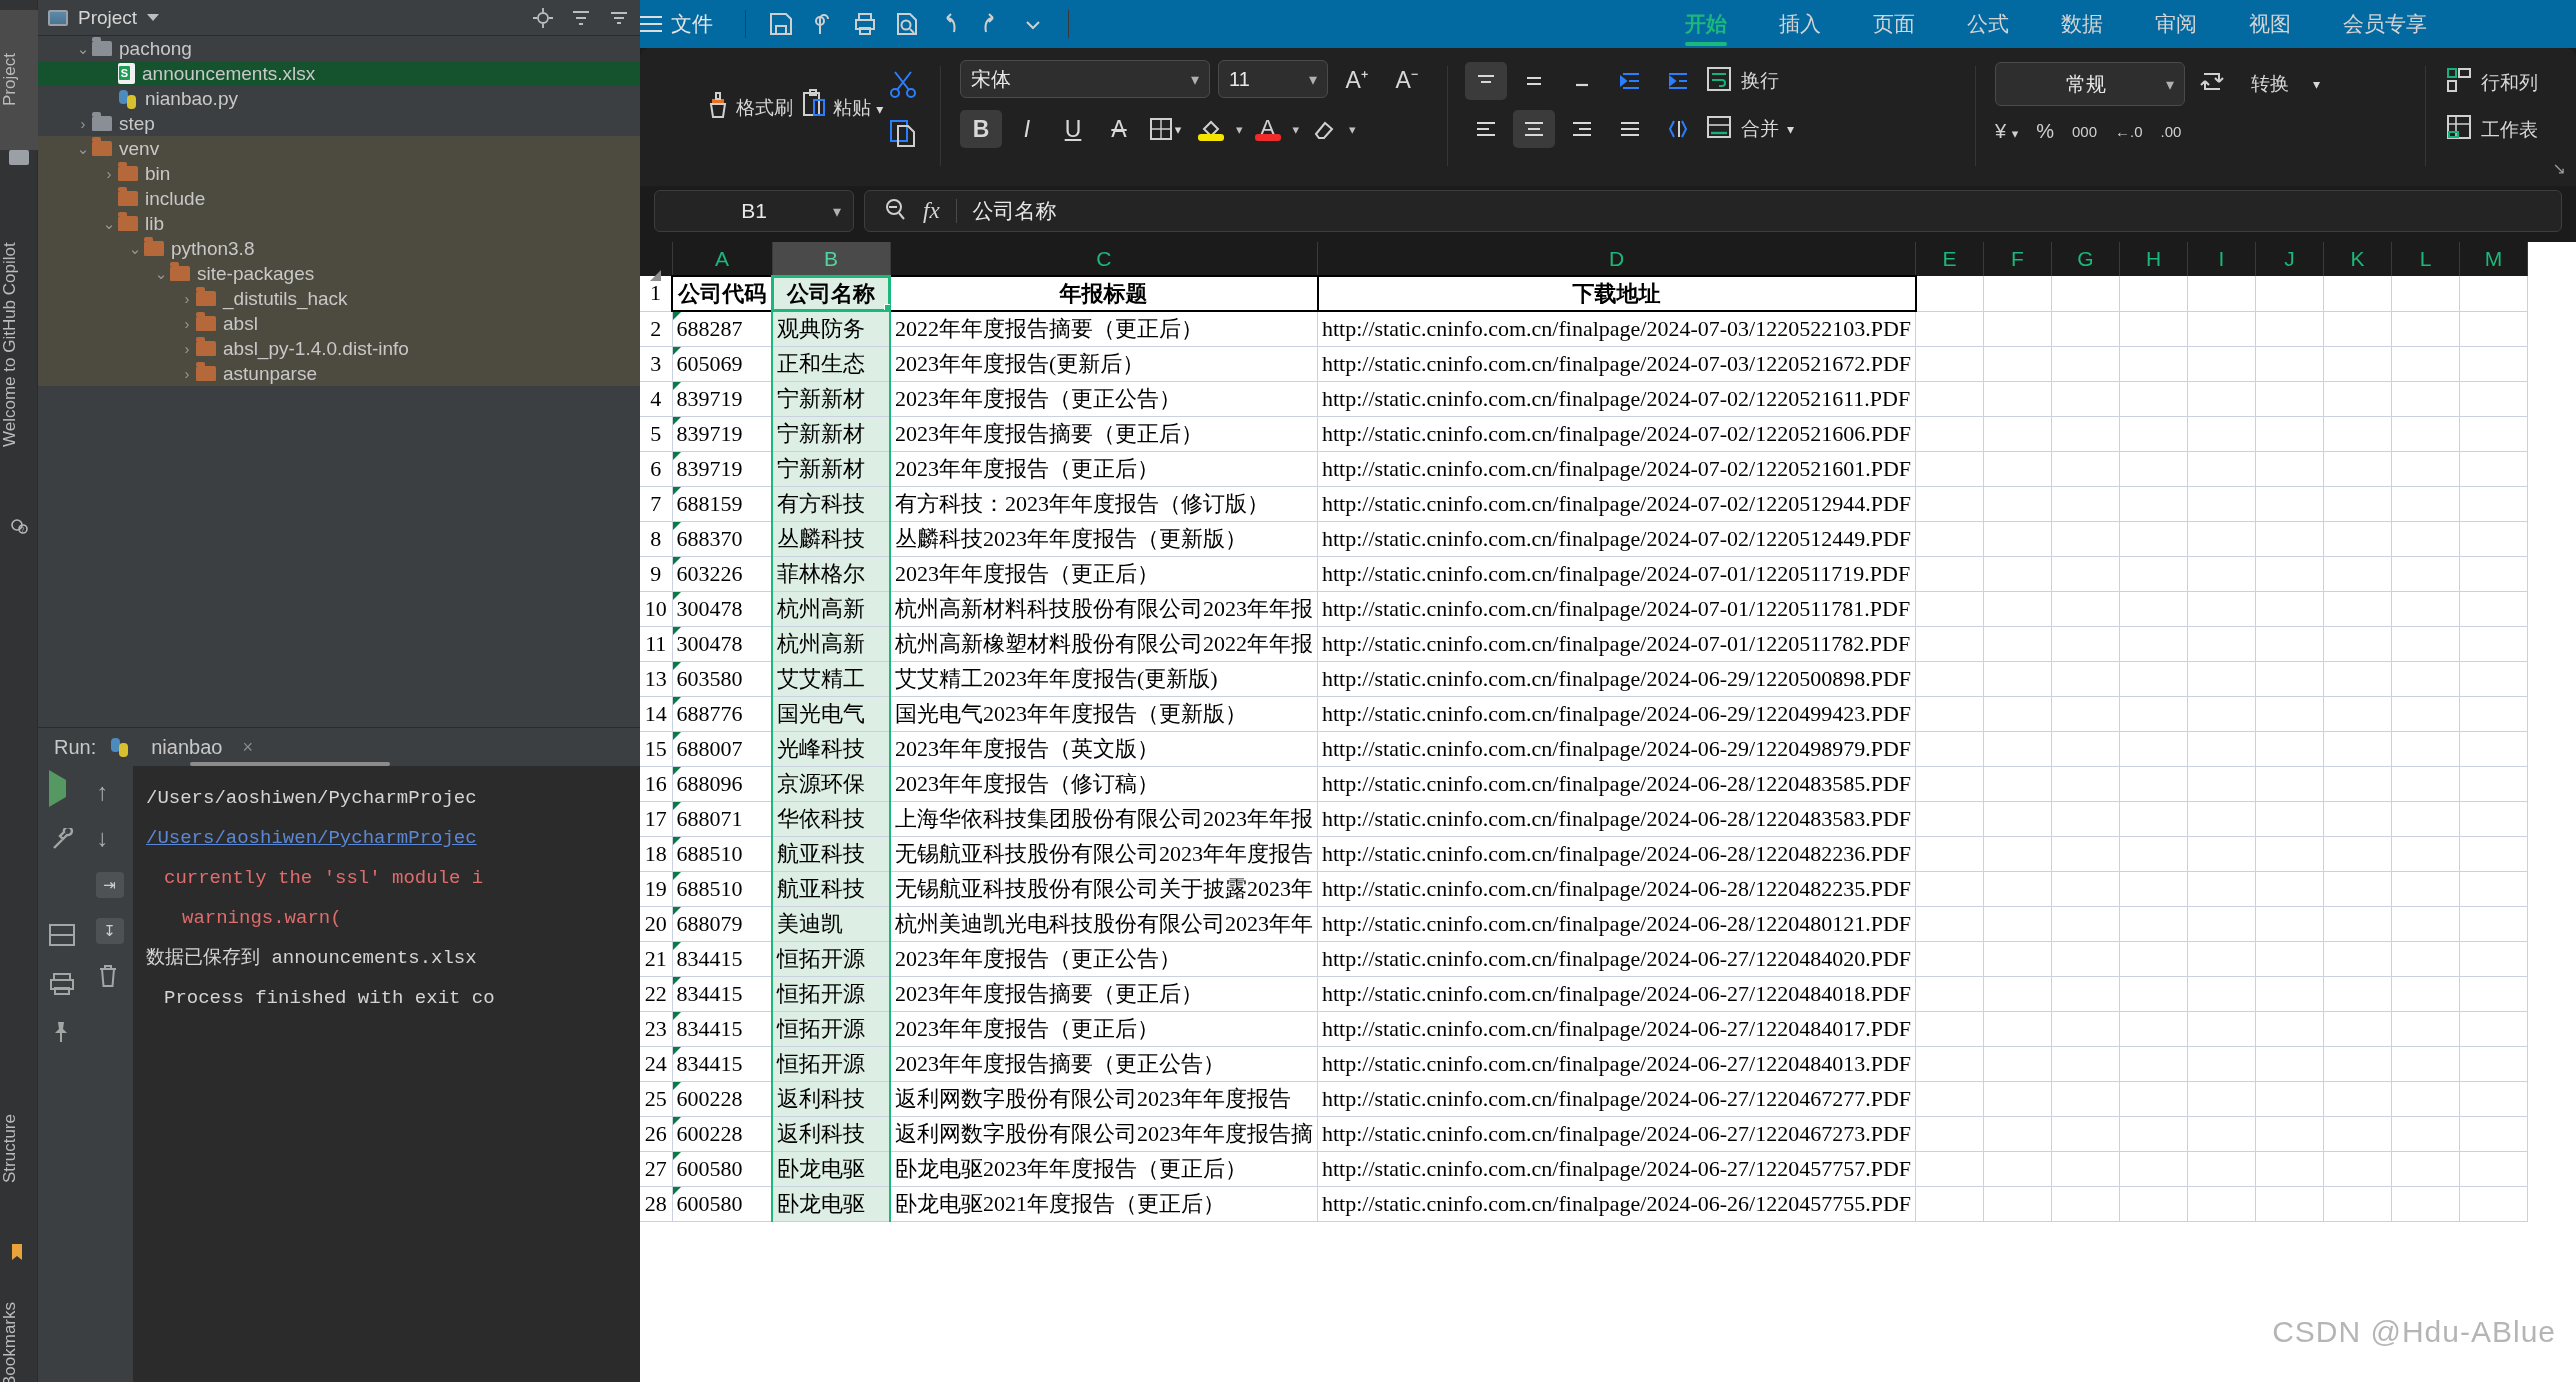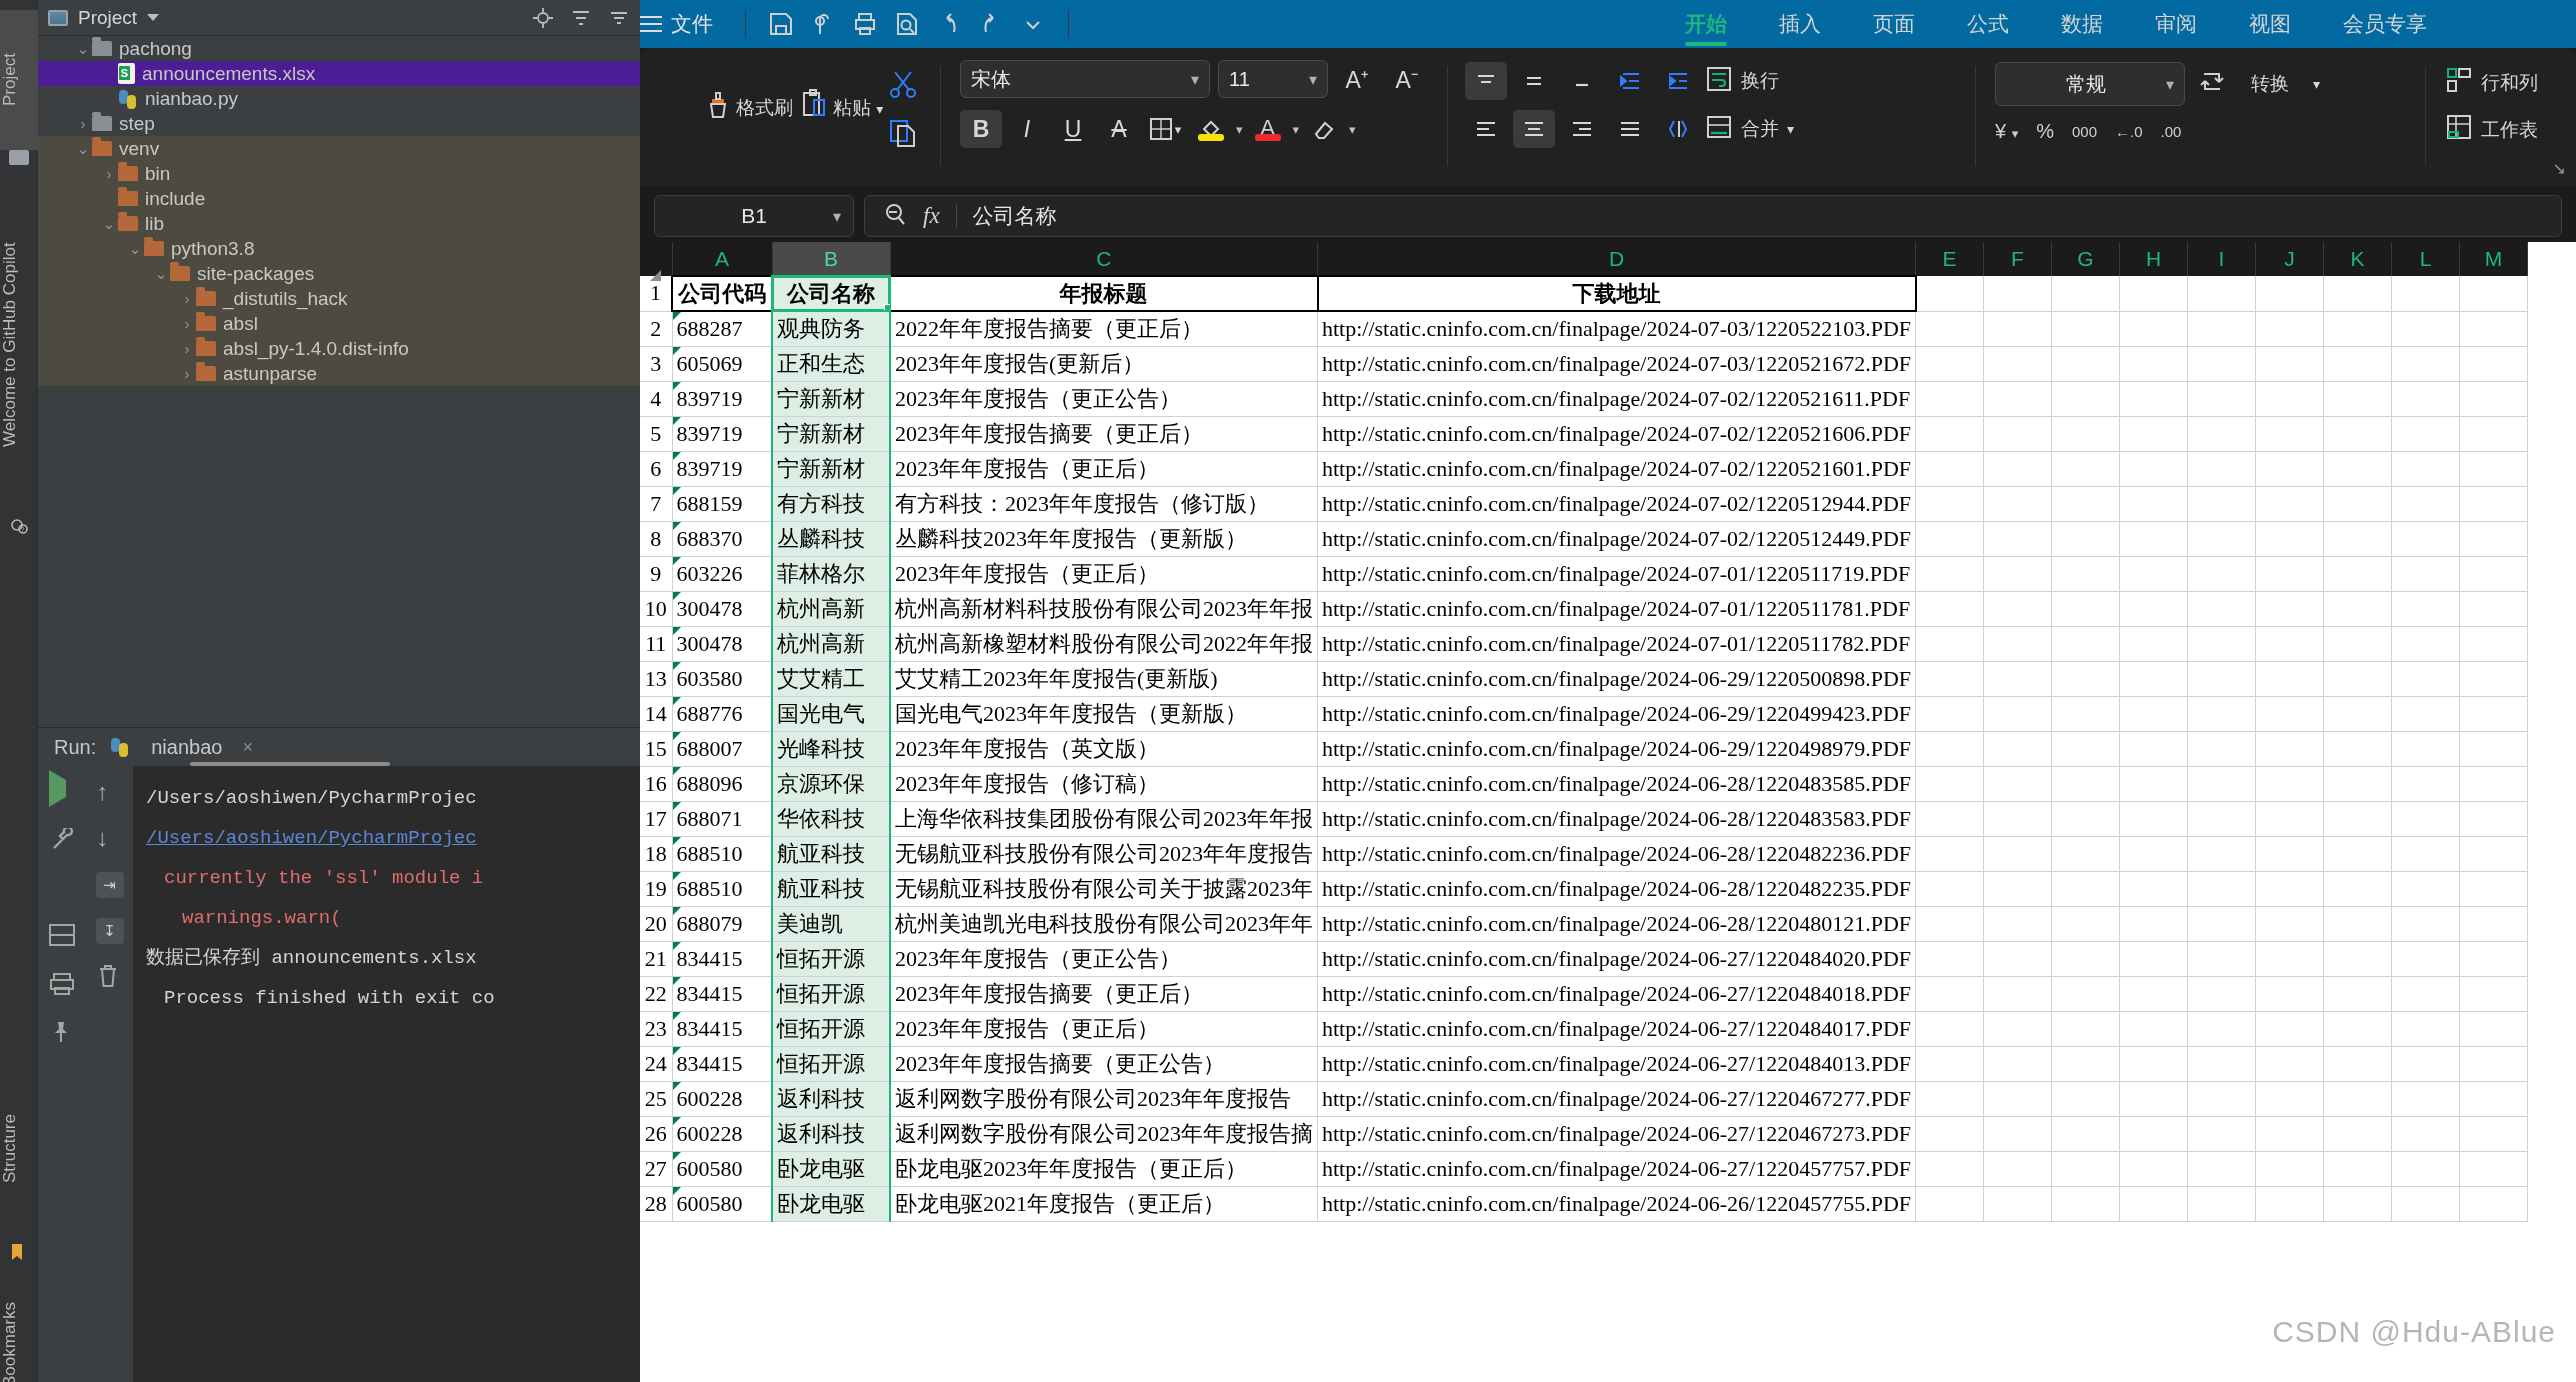--- a/index.html
+++ b/index.html
@@ -65,21 +65,21 @@
   }
 
   .tree {
     background: #3c3f41; font-size: 19px; color: #c8c8c8;
     user-select: none;
   }
   .trow {
     height: 25px; display: flex; align-items: center; white-space: nowrap;
     padding-right: 4px;
   }
-  .trow.sel { background: #4c1d95; text-align: right; }
+  .trow.sel { background: #14532d; text-align: right; }
   .trow.venvbg { background: #4d4a3f; }
   .chev {
     width: 18px; text-align: center; color: #9a9a9a; font-size: 15px;
     flex: 0 0 18px;
   }
   .folder {
     width: 20px; height: 15px; flex: 0 0 20px; margin-right: 7px;
     border-radius: 2px 2px 1px 1px; position: relative;
   }
   .folder.gray { background: #8a8f96; }
@@ -206,21 +206,21 @@
   }
   .sm-btn {
     width: 42px; height: 38px; display:flex; align-items:center; justify-content:center;
     color:#d8d8d8; font-size: 23px; border-radius:5px;
   }
   .sm-btn.on { background:#3b3b3b; }
   .swatch { width: 26px; height: 7px; border-radius: 3px; margin-top: -4px; }
 
   .formula-row {
     position: absolute; left: 0; top: 190px; width: 1936px; height: 52px;
-    display: flex; align-items: center; gap: 10px; padding: 0 14px;
+    display: flex; align-items: flex-start; gap: 10px; padding: 0 14px;
     background: #1b1b1b;
   }
   .namebox {
     width: 200px; height: 42px; background:#242424; border:1px solid #3d3d3d;
     border-radius: 6px; display:flex; align-items:center; justify-content:center;
     color:#e8e8e8; font-size: 21px; position: relative;
   }
   .namebox .cv { position:absolute; right: 12px; color:#b0b0b0; font-size: 16px; }
   .fbar {
     flex: 1; height: 42px; background:#242424; border:1px solid #3d3d3d;

